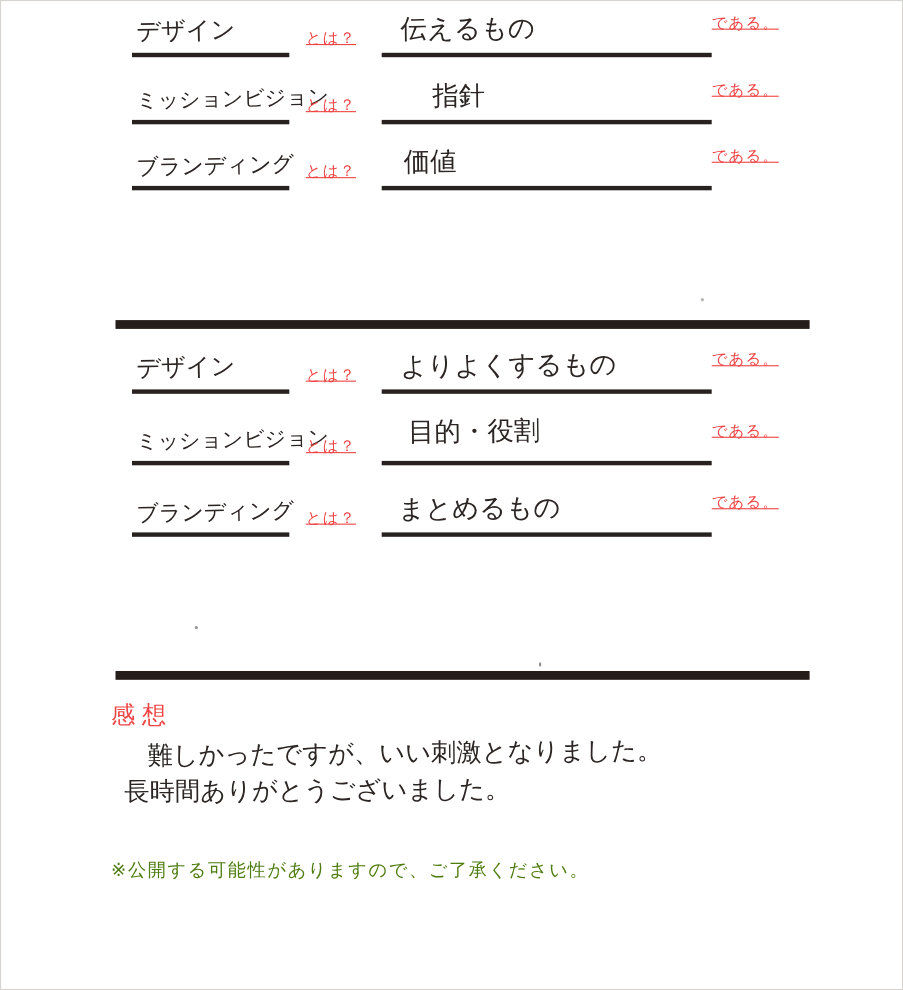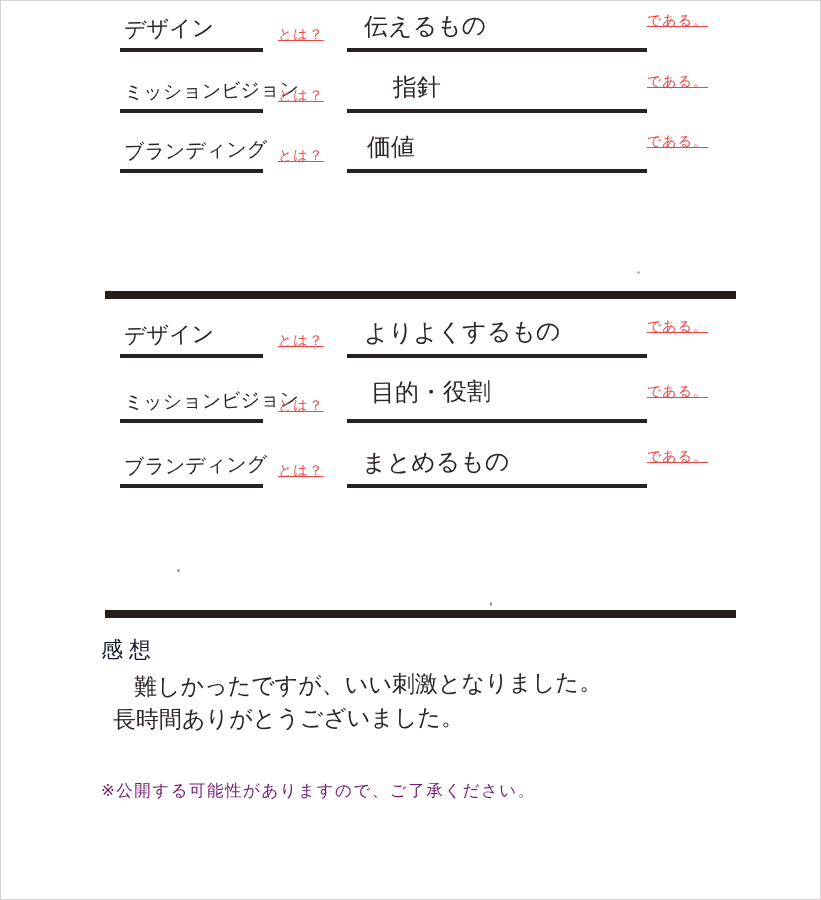--- a/index.html
+++ b/index.html
@@ -33,32 +33,32 @@
     letter-spacing:1px;
     text-decoration:underline;
   }
   .prompt{left:277px;top:14px;}
   .suffix{left:646px;top:0;}
   .term-line{position:absolute;left:119px;top:44px;width:143px;height:4px;background:#272120;}
   .answer-line{position:absolute;left:346px;top:44px;width:300px;height:4px;background:#272120;}
   .divider{position:absolute;left:104px;width:631px;height:8px;background:#241d1a;}
   .feedback-heading{
     position:absolute;left:100px;top:634px;
-    color:#0f172a;font-size:22px;letter-spacing:6px;white-space:nowrap;
+    color:#ef4444;font-size:22px;letter-spacing:6px;white-space:nowrap;
   }
   .feedback-line{
     position:absolute;
     color:#2b2523;font-size:23px;white-space:nowrap;
     font-family:"DejaVu Sans",sans-serif;
   }
   .feedback-line.l1{left:133px;top:668px;transform:rotate(-0.6deg);}
   .feedback-line.l2{left:112px;top:702px;transform:rotate(-0.4deg);}
   .disclosure-note{
     position:absolute;left:100px;top:779px;
-    color:#701a75;font-size:16.5px;letter-spacing:1.5px;white-space:nowrap;
+    color:#4d7c0f;font-size:16.5px;letter-spacing:1.5px;white-space:nowrap;
   }
   .speck{position:absolute;border-radius:50%;background:#b9b6b3;}
   .speck.s1{left:636px;top:270px;width:3px;height:3px;}
   .speck.s2{left:176px;top:568px;width:3px;height:3px;background:#9a9794;}
   .speck.s3{left:489px;top:601px;width:2px;height:4px;background:#8c8885;}
 </style>
 </head>
 <body>
 
 <div class="page">

